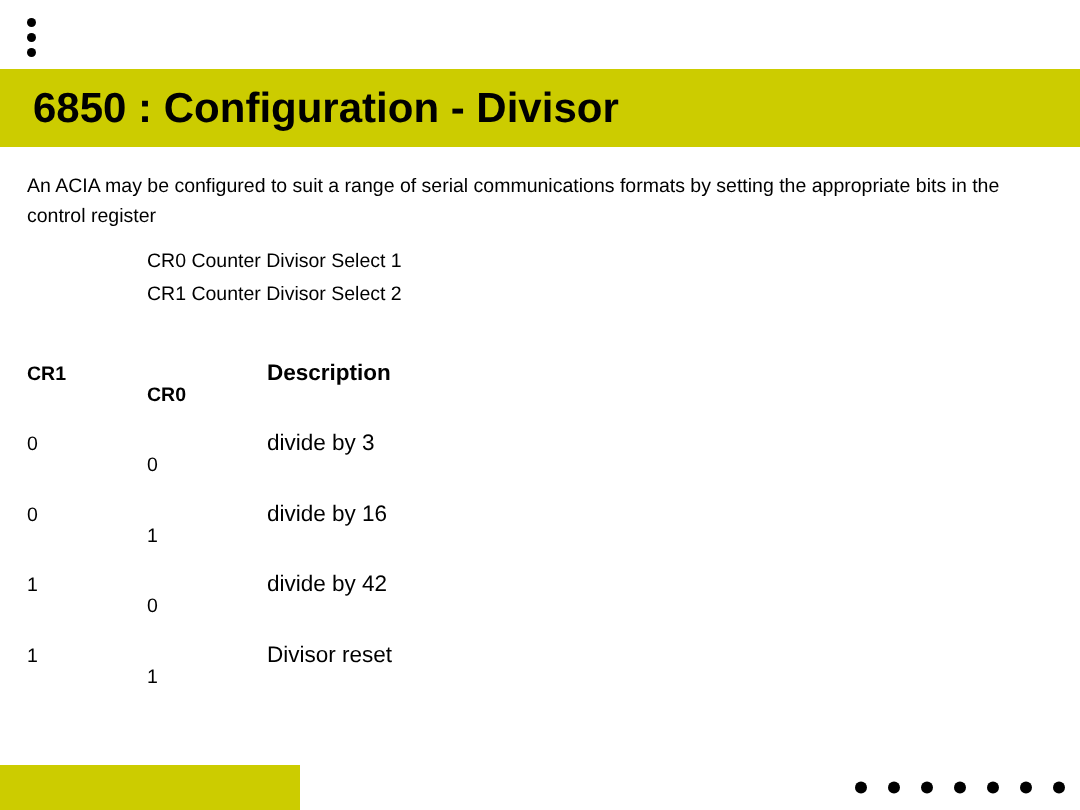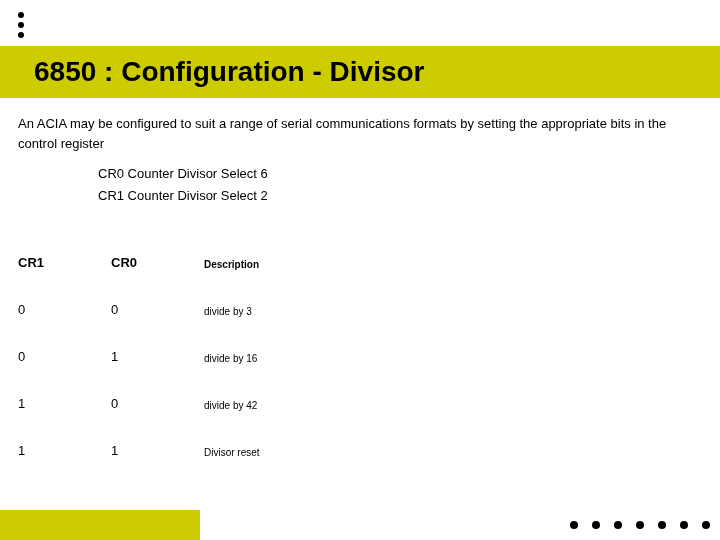--- a/index.html
+++ b/index.html
@@ -24,21 +24,21 @@
 
     .dot {
       width: 6px;
       height: 6px;
       background: #000;
       border-radius: 50%;
     }
 
     .title-bar {
       background: #cccc00;
-      padding: 10px 34px;
+      padding: 10px 22px;
       margin-bottom: 16px;
     }
 
     .title-bar h1 {
       font-size: 28px;
       font-weight: bold;
       color: #000000;
       font-family: Arial, sans-serif;
     }
 
@@ -66,40 +66,39 @@
       font-size: 13px;
       line-height: 1.7;
     }
 
     .table-section {
       margin-top: 10px;
     }
 
     .table-row {
       display: flex;
-      align-items: flex-end;
+      align-items: center;
       margin-bottom: 4px;
-      gap: 13px;
     }
 
     .col-cr1 {
       width: 80px;
       font-size: 13px;
       font-weight: bold;
     }
 
     .col-cr0 {
       width: 80px;
       font-size: 13px;
       font-weight: bold;
       margin-top: 28px;
     }
 
     .col-desc {
-      font-size: 10px;
+      font-size: 15px;
     }
 
     .table-row.header .col-cr1,
     .table-row.header .col-cr0,
     .table-row.header .col-desc {
       font-weight: bold;
     }
 
     .table-row.data .col-cr1,
     .table-row.data .col-cr0 {
@@ -152,21 +151,21 @@
 <div class="title-bar">
   <h1>6850 : Configuration - Divisor</h1>
 </div>
 
 <div class="content">
 
   <p class="intro-text">An ACIA may be configured to suit a range of serial communications formats by setting the appropriate bits in the control register</p>
 
 
   <div class="register-list">
-    <p>CR0 Counter Divisor Select 6</p>
+    <p>CR0 Counter Divisor Select 1</p>
     <p>CR1 Counter Divisor Select 2</p>
   </div>
 
   <div class="table-section">
 
     <div class="table-row header">
       <div class="col-cr1">CR1</div>
       <div class="col-cr0">CR0</div>
       <div class="col-desc">Description</div>
     </div>

